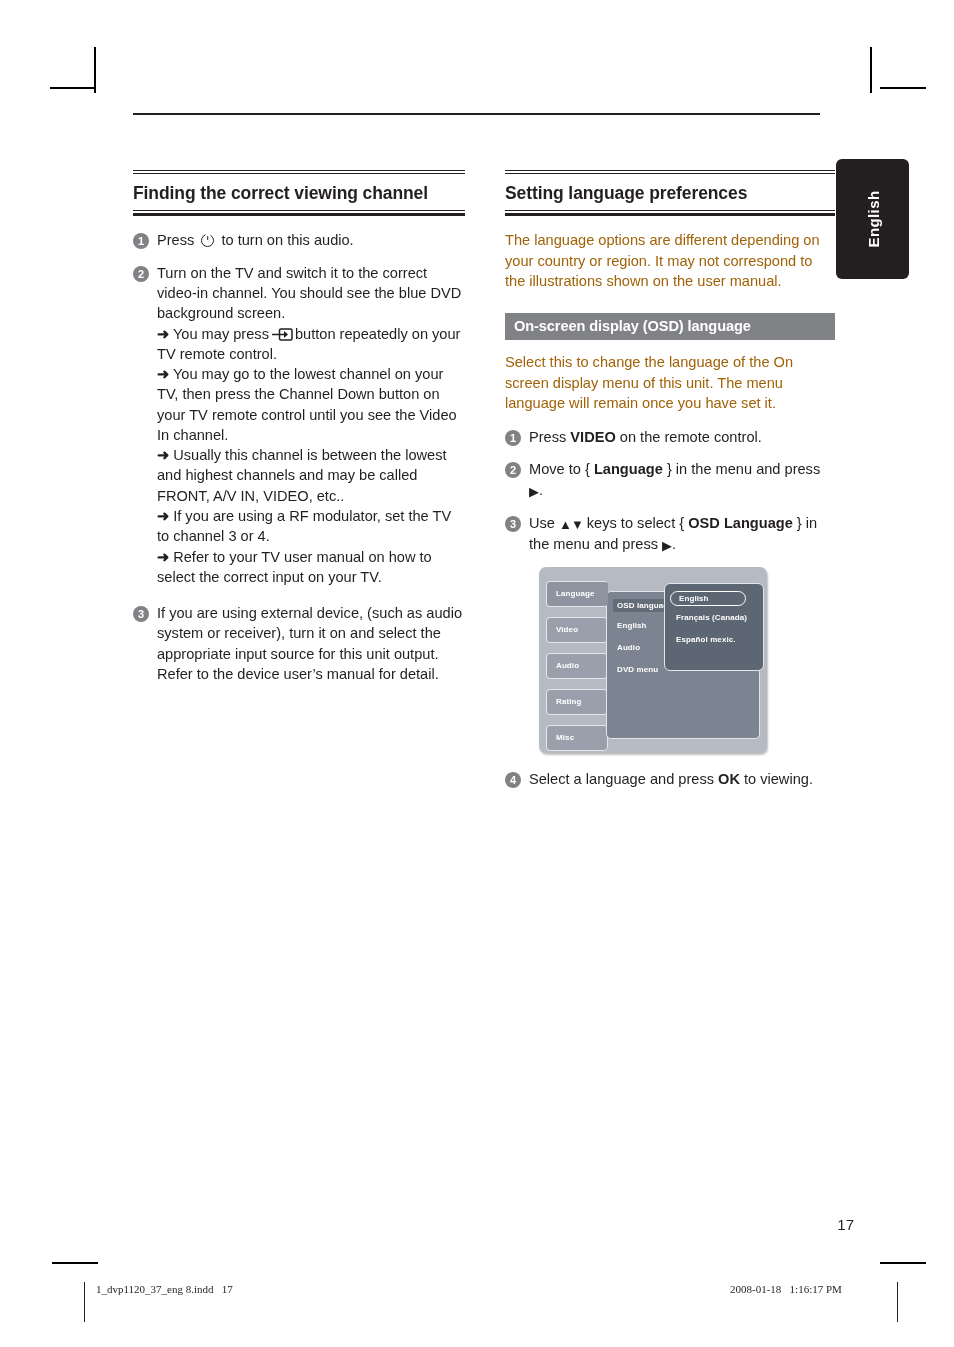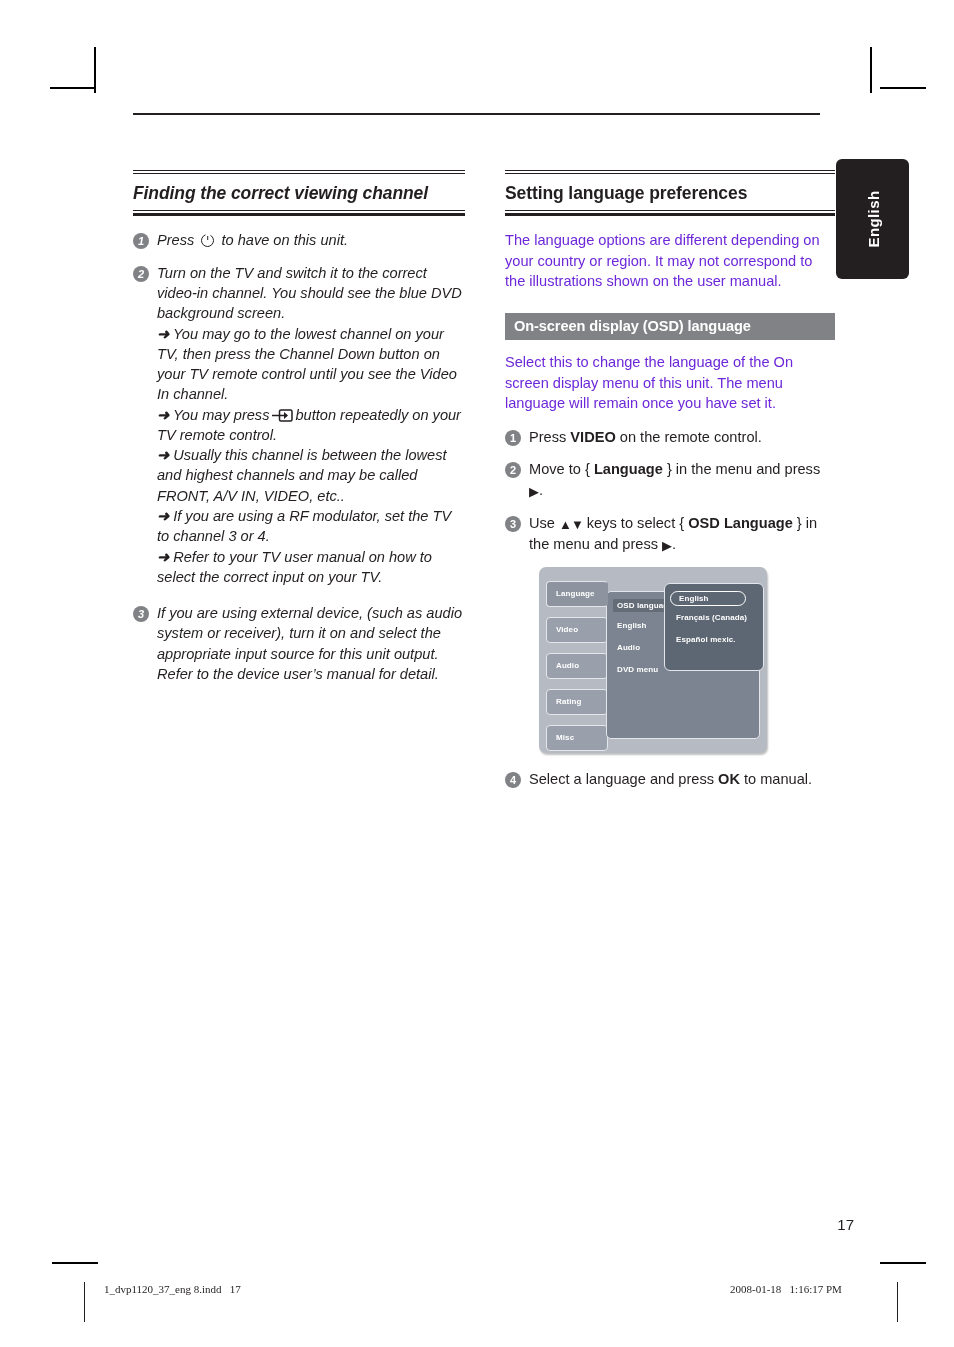--- a/index.html
+++ b/index.html
@@ -60,21 +60,21 @@
     transform: translate(-50%, -50%) rotate(-90deg);
     white-space: nowrap;
     color: #ffffff;
     font-size: 15px;
     font-weight: bold;
     letter-spacing: 0.4px;
   }
 
   
   .column { position: absolute; top: 170px; }
-  #col-left  { left: 133px;  width: 332px; font-style: italic; }
+  #col-left  { left: 133px;  width: 332px; }
   #col-right { left: 505px;  width: 330px; }
 
   
   .section-head { margin-bottom: 14px; }
   .rule-thin  { height: 1px; background: #231f20; }
   .rule-thick { height: 3px; background: #231f20; }
   .rule-gap   { height: 2px; }
   .section-head h2 {
     margin: 0;
     padding: 8px 0 6px 0;
@@ -83,21 +83,21 @@
     line-height: 1.28;
     letter-spacing: -0.1px;
     color: #231f20;
   }
 
   
   p.body {
     margin: 0 0 14px 0;
     font-size: 14.6px;
     line-height: 1.39;
-    color: #6d28d9;
+    color: #a16207;
   }
 
   
   .step {
     position: relative;
     margin: 0 0 12px 0;
     padding-left: 24px;
     font-size: 14.6px;
     line-height: 1.39;
     color: #231f20;
@@ -281,21 +281,21 @@
   #footer-rule-left  { left: 84px; }
   #footer-rule-right { left: 897px; }
   .footer-text {
     position: absolute;
     top: 1283px;
     font-size: 11px;
     font-family: "Liberation Serif", serif;
     color: #231f20;
     white-space: pre;
   }
-  #footer-file { left: 104px; }
+  #footer-file { left: 96px; }
   #footer-date { left: 730px; }
 </style>
 </head>
 <body>
 
 <div class="crop crop-v" style="left:94px;  top:47px;"></div>
 <div class="crop crop-h" style="left:50px;  top:87px;"></div>
 <div class="crop crop-v" style="left:870px; top:47px;"></div>
 <div class="crop crop-h" style="left:880px; top:87px;"></div>
 <div class="crop crop-h" style="left:52px;  top:1262px;"></div>
@@ -318,37 +318,37 @@
     <h2>Finding the correct viewing channel</h2>
     <div class="rule-thin"></div>
     <div class="rule-gap"></div>
     <div class="rule-thick"></div>
   </div>
 
   <div class="step">
     <span class="step-num">1</span>
     <span>Press</span>
     <span class="icon-power"></span>
-    <span>to have on this unit.</span>
+    <span>to turn on this audio.</span>
   </div>
 
   <div class="step">
     <span class="step-num">2</span>
     <span>Turn on the TV and switch it to the correct video-in channel. You should see the blue DVD background screen.</span>
-    <span class="sub">
-      <span class="arrow">➜</span>
-      <span>You may go to the lowest channel on your TV, then press the Channel Down button on your TV remote control until you see the Video In channel.</span>
-    </span>
     <span class="sub">
       <span class="arrow">➜</span>
       <span>You may press</span><span class="icon-input"><svg width="22" height="13" viewBox="0 0 22 13">
             <rect x="8.5" y="1" width="12.5" height="11" rx="1.5" fill="none" stroke="#231f20" stroke-width="1.5"></rect>
             <line x1="1" y1="6.5" x2="16" y2="6.5" stroke="#231f20" stroke-width="1.5"></line>
             <polygon points="13,3 17,6.5 13,10" fill="#231f20"></polygon>
           </svg></span><span>button repeatedly on your TV remote control.</span>
+    </span>
+    <span class="sub">
+      <span class="arrow">➜</span>
+      <span>You may go to the lowest channel on your TV, then press the Channel Down button on your TV remote control until you see the Video In channel.</span>
     </span>
     <span class="sub">
       <span class="arrow">➜</span>
       <span>Usually this channel is between the lowest and highest channels and may be called FRONT, A/V IN, VIDEO, etc..</span>
     </span>
     <span class="sub">
       <span class="arrow">➜</span>
       <span>If you are using a RF modulator, set the TV to channel 3 or 4.</span>
     </span>
     <span class="sub">
@@ -441,21 +441,21 @@
         <div class="osd-sub-item" style="top:51px;">
           <span>Español mexic.</span>
         </div>
       </div>
 
     </div>
   </div>
 
   <div class="step">
     <span class="step-num">4</span>
-    <span>Select a language and press </span><b>OK</b><span> to manual.</span>
+    <span>Select a language and press </span><b>OK</b><span> to viewing.</span>
   </div>
 
 </div>
 
 <div id="page-number">17</div>
 
 <div id="footer-rule-left"></div>
 <div id="footer-rule-right"></div>
 <div class="footer-text" id="footer-file">1_dvp1120_37_eng 8.indd   17</div>
 <div class="footer-text" id="footer-date">2008-01-18   1:16:17 PM</div>

